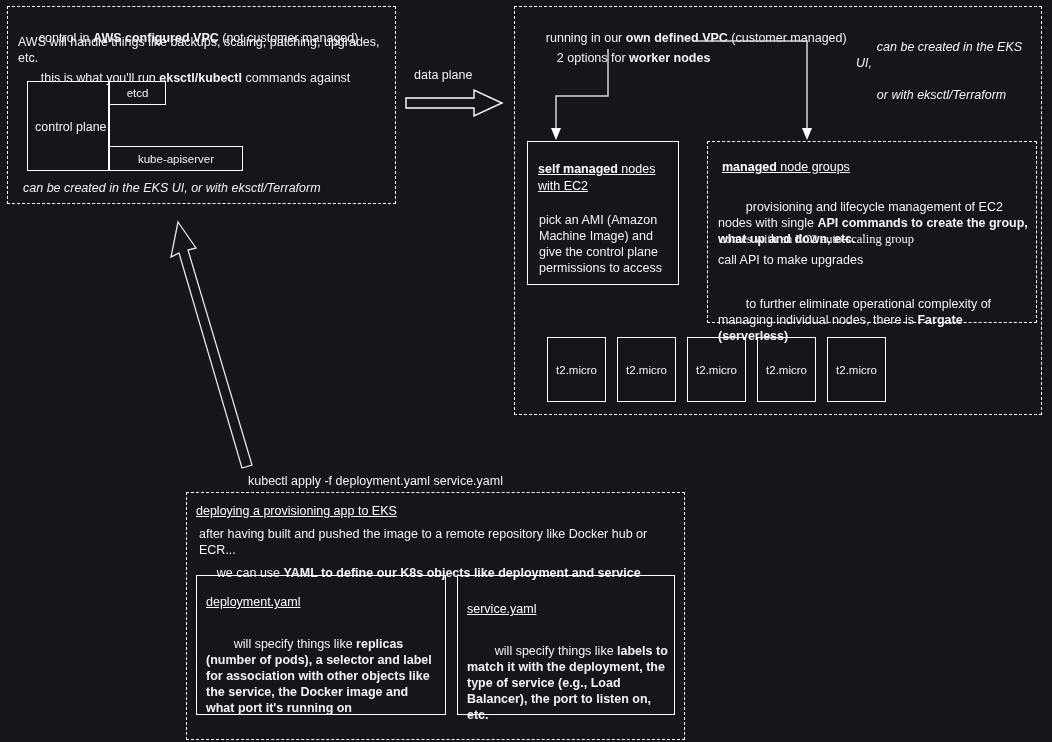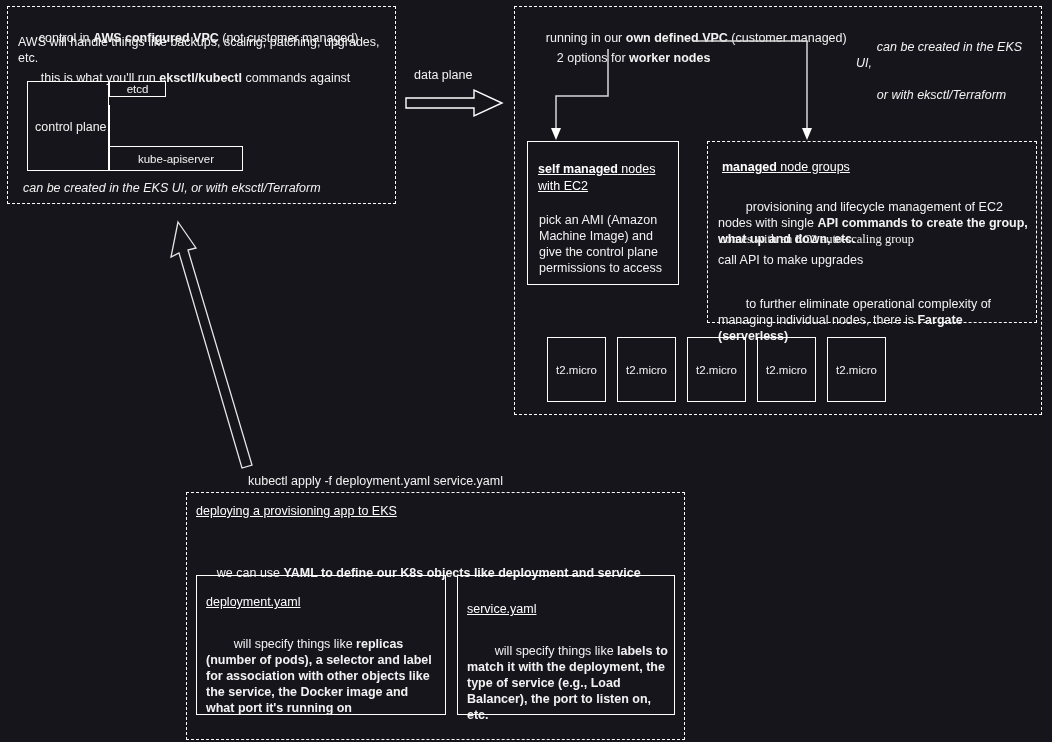--- a/index.html
+++ b/index.html
@@ -83,21 +83,21 @@
     <div class="abs line" style="left:10px; top:27px; width:378px;">AWS will handle things like backups, scaling, patching, upgrades, etc.</div>
 
     <div class="abs line" style="left:12px; top:47px; width:378px;">
       <span>this is what you'll run </span><span class="b">eksctl/kubectl</span><span> commands against</span>
     </div>
 
     <div class="abs solid-box" style="left:19px; top:74px; width:82px; height:90px;padding-left:16px;">
       <span class="abs line" style="left:7px; top:37px;">control plane</span>
     </div>
 
-    <div class="abs solid-box small-node" style="left:101px; top:74px; width:57px; height:16px;">
+    <div class="abs solid-box small-node" style="left:101px; top:74px; width:57px; height:24px;">
       <span>etcd</span>
     </div>
 
     <div class="abs" style="left:101px; top:98px; width:1px; height:66px; background:#ffffff;"></div>
 
     <div class="abs solid-box small-node" style="left:101px; top:139px; width:134px; height:25px;text-align:center;">
       <span>kube-apiserver</span>
     </div>
 
     <div class="abs line i" style="left:15px; top:173px; width:360px;">can be created in the EKS UI, or with eksctl/Terraform</div>
@@ -181,20 +181,21 @@
   <svg width="120" height="270" style="left:160px; top:210px;">
     <polygon points="18,12 36,38 28,40 92,255 82,258 19,43 11,47" fill="none" stroke="#e6e6e6" stroke-width="1.3"></polygon>
   </svg>
 
   <div class="abs line" style="left:248px; top:473px; width:400px;">kubectl apply -f deployment.yaml service.yaml</div>
 
   <div class="abs dashed-box" style="left:186px; top:492px; width:499px; height:248px;">
 
     <div class="abs t-title" style="left:9px; top:10px;">deploying a provisioning app to EKS</div>
 
+    <div class="abs line" style="left:12px; top:33px; width:480px;">after having built and pushed the image to a remote repository like Docker hub or ECR...</div>
 
     <div class="abs line" style="left:9px; top:56px; width:480px;">
       <span>we can use </span><span class="b">YAML to define our K8s objects like deployment and service</span>
     </div>
 
     <div class="abs solid-box" style="left:9px; top:82px; width:250px; height:140px;">
       <div class="abs t-title" style="left:9px; top:18px;">deployment.yaml</div>
       <div class="abs line" style="left:9px; top:44px; width:232px;">
         <span>will specify things like </span><span class="b">replicas (number of pods), a selector and label for association with other objects like the service, the Docker image and what port it's running on</span>
       </div>

